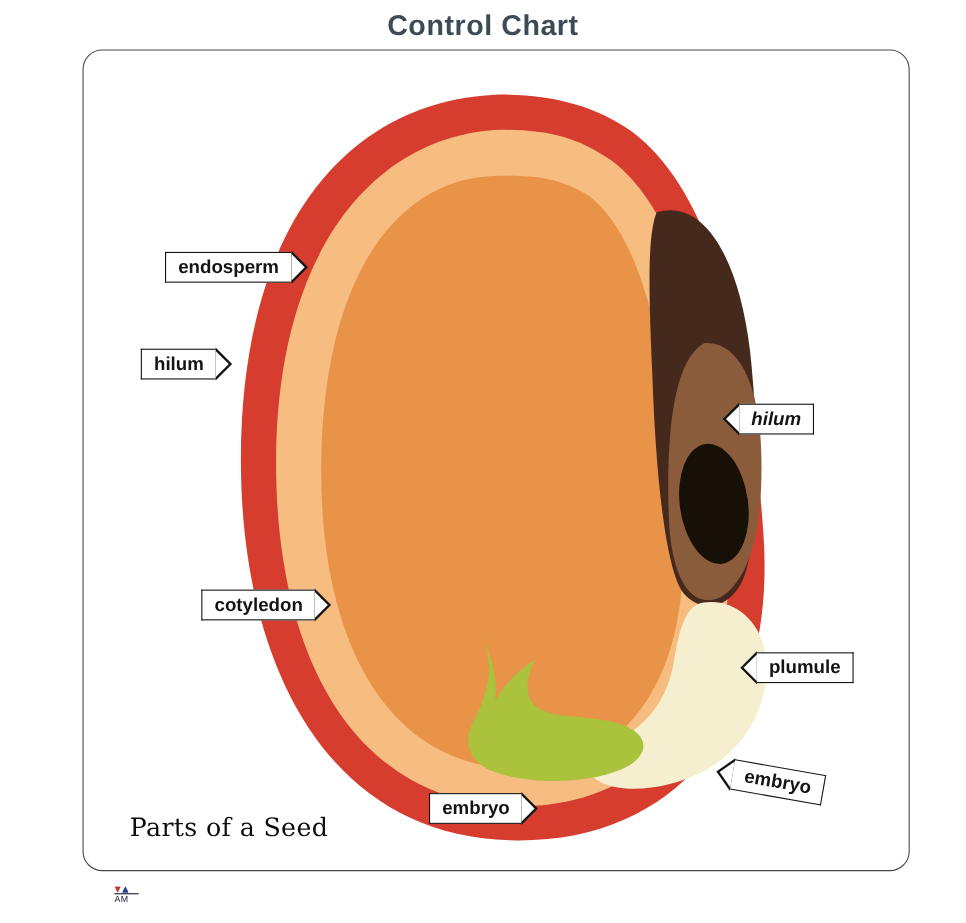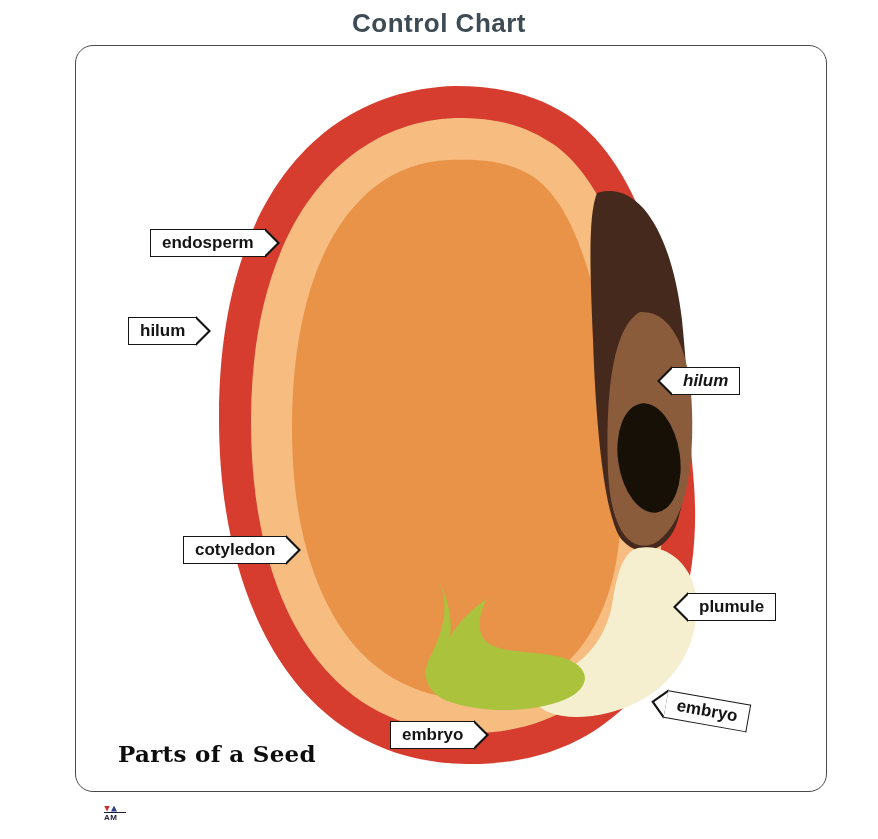--- a/index.html
+++ b/index.html
@@ -14,21 +14,21 @@
   .card {
     position:absolute; left:75px; top:45px; width:752px; height:747px;
     border:1.6px solid #4a4a4a; border-radius:18px; background:#fff;
   }
 
   .seed-svg { position:absolute; left:0; top:0; width:878px; height:839px; }
 
   .caption {
     position:absolute; left:118px; top:740px;
     font-family:"DejaVu Serif","Liberation Serif", serif;
-    font-size:23px; font-weight:700; color:#0d0d0d; letter-spacing:0.3px;
+    font-size:23px; font-weight:400; color:#0d0d0d; letter-spacing:0.3px;
   }
 
   
   .tag {
     position:absolute; background:#fff; border:1.7px solid #141414;
     padding:2px 11px; font-size:17px; font-weight:700; line-height:22px;
     color:#141414; white-space:nowrap;
   }
   .tag::before, .tag::after {
     content:""; position:absolute; top:50%; transform:translateY(-50%);
@@ -63,21 +63,21 @@
   .tag-cotyledon { left:183px; top:488px; }
   .tag-radicle   { left:688px; top:593px; }
   .tag-plumule   { left:390px; top:673px; }
   .tag-embryo    { left:666px; top:690px; transform:rotate(10deg); transform-origin:left center; }
 
   
   .logo { position:absolute; left:104px; top:805px; width:22px; text-align:left; }
   .logo .mark { display:flex; gap:1px; height:7px; align-items:center; }
   .logo .mark .r { width:6px; height:6px; background:#c2332b; clip-path:polygon(0 0,100% 0,50% 100%); }
   .logo .mark .b { width:6px; height:6px; background:#2b3f8c; clip-path:polygon(50% 0,100% 100%,0 100%); }
-  .logo .word { font-size:8px; font-weight:700; color:#1a1a3a; border-top:1px solid #1a1a3a; line-height:9px; letter-spacing:0.5px; }
+  .logo .word { font-size:8px; font-weight:400; color:#1a1a3a; border-top:1px solid #1a1a3a; line-height:9px; letter-spacing:0.5px; }
 </style>
 </head>
 <body>
 
 <div class="stage">
 
   <div class="page-title">Control Chart</div>
 
   <div class="card"></div>
 

